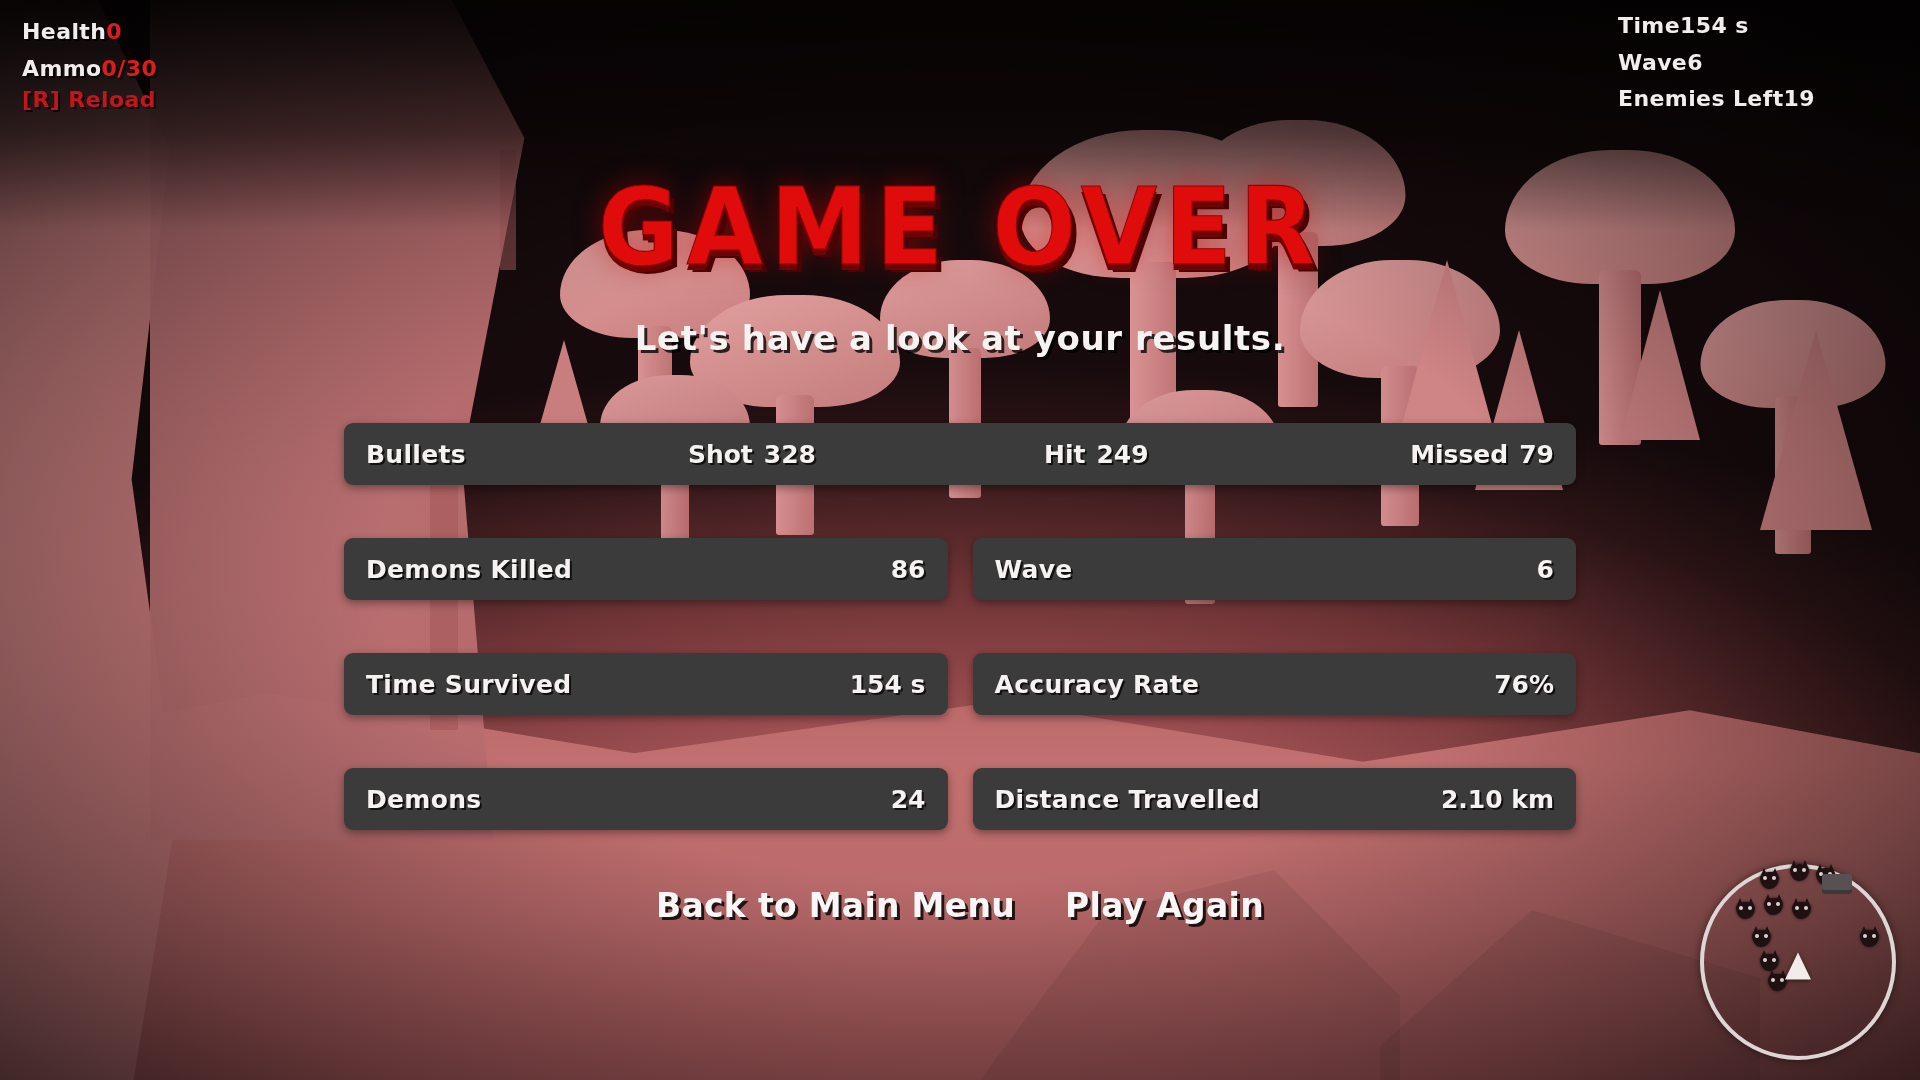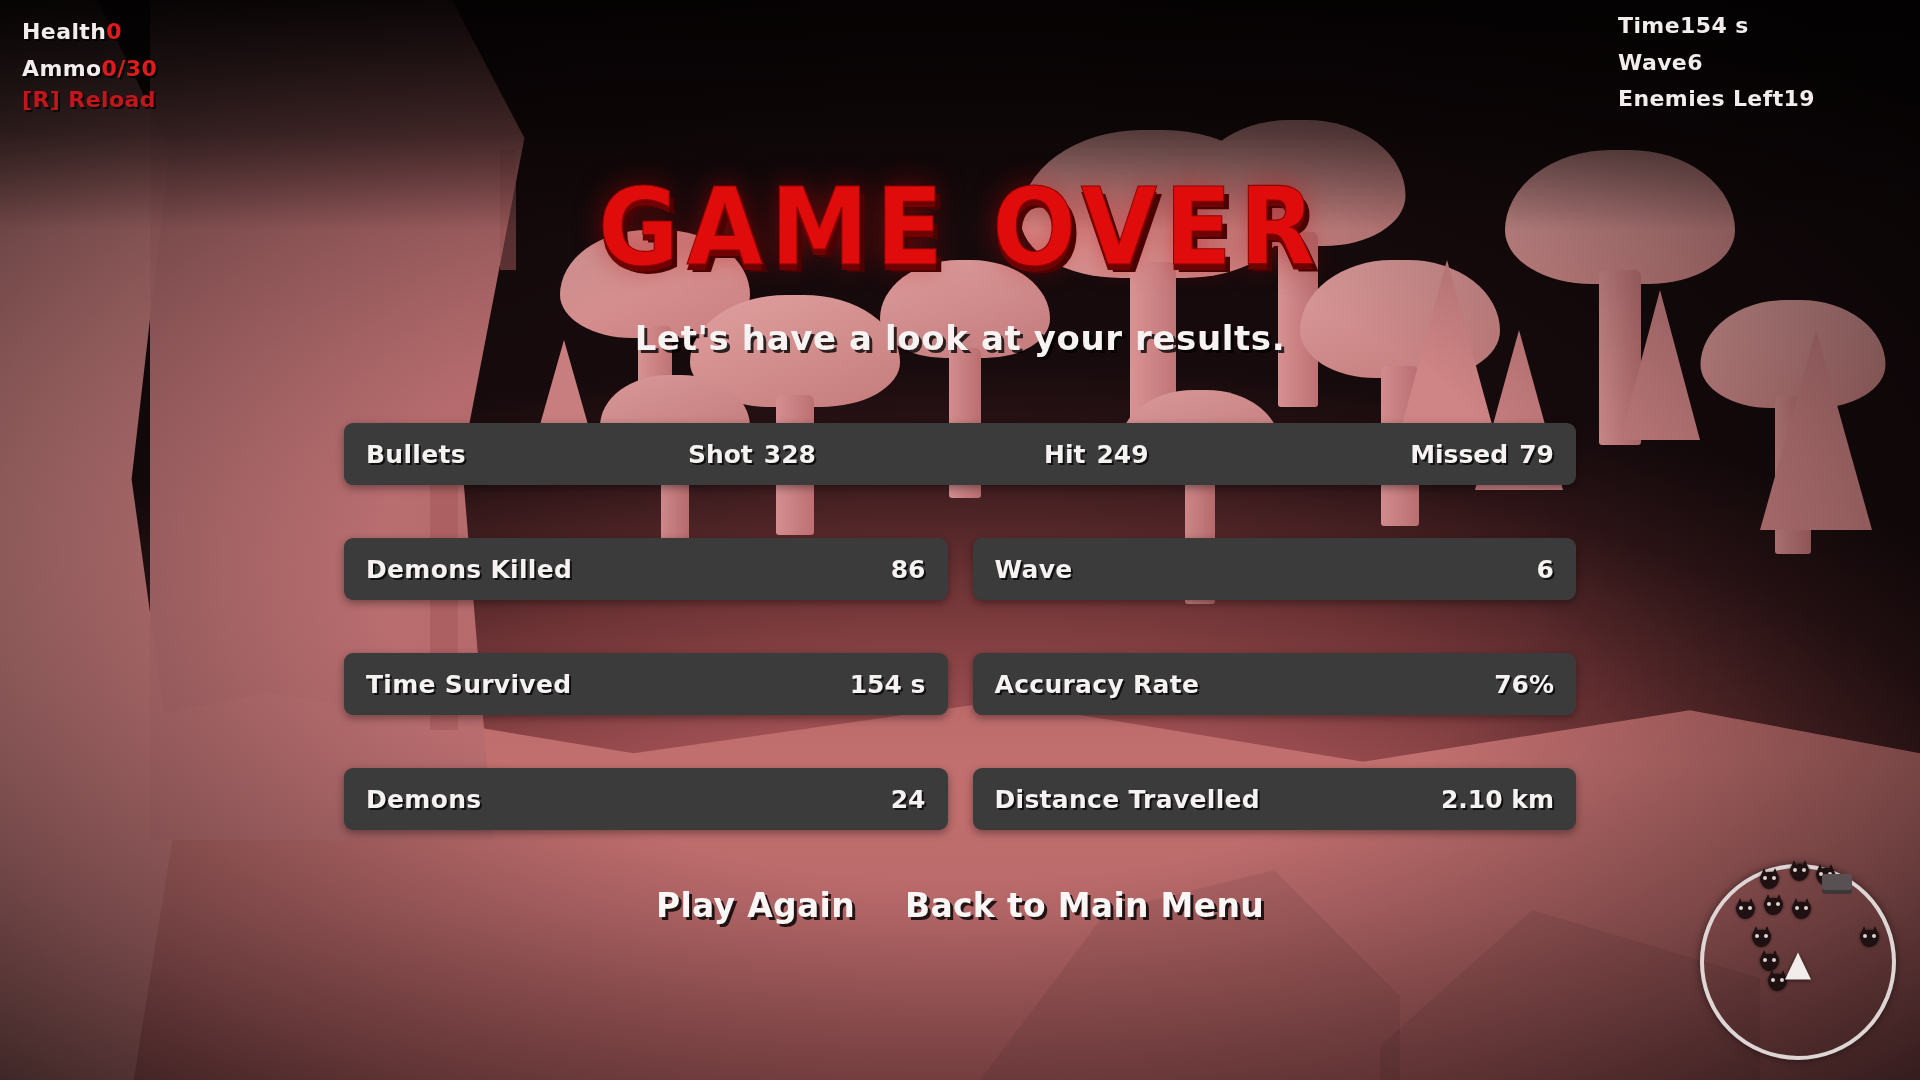--- a/index.html
+++ b/index.html
@@ -413,22 +413,22 @@
           <span class="card-value">24</span>
         </div>
         <div class="card half">
           <span class="card-label">Distance Travelled</span>
           <span class="card-value">2.10 km</span>
         </div>
       </div>
     </div>
 
     <div class="buttons">
+      <button class="menu-btn">Back to Main Menu</button>
       <button class="menu-btn">Play Again</button>
-      <button class="menu-btn">Back to Main Menu</button>
     </div>
   </div>
 
   <div class="minimap">
     <div class="minimap-ring"></div>
 
     <div class="enemy-dot" style="left:66px;top:14px;">
         <span class="enemy-horn" style="left:1px;"></span>
         <span class="enemy-horn" style="right:1px;"></span>
       </div>

